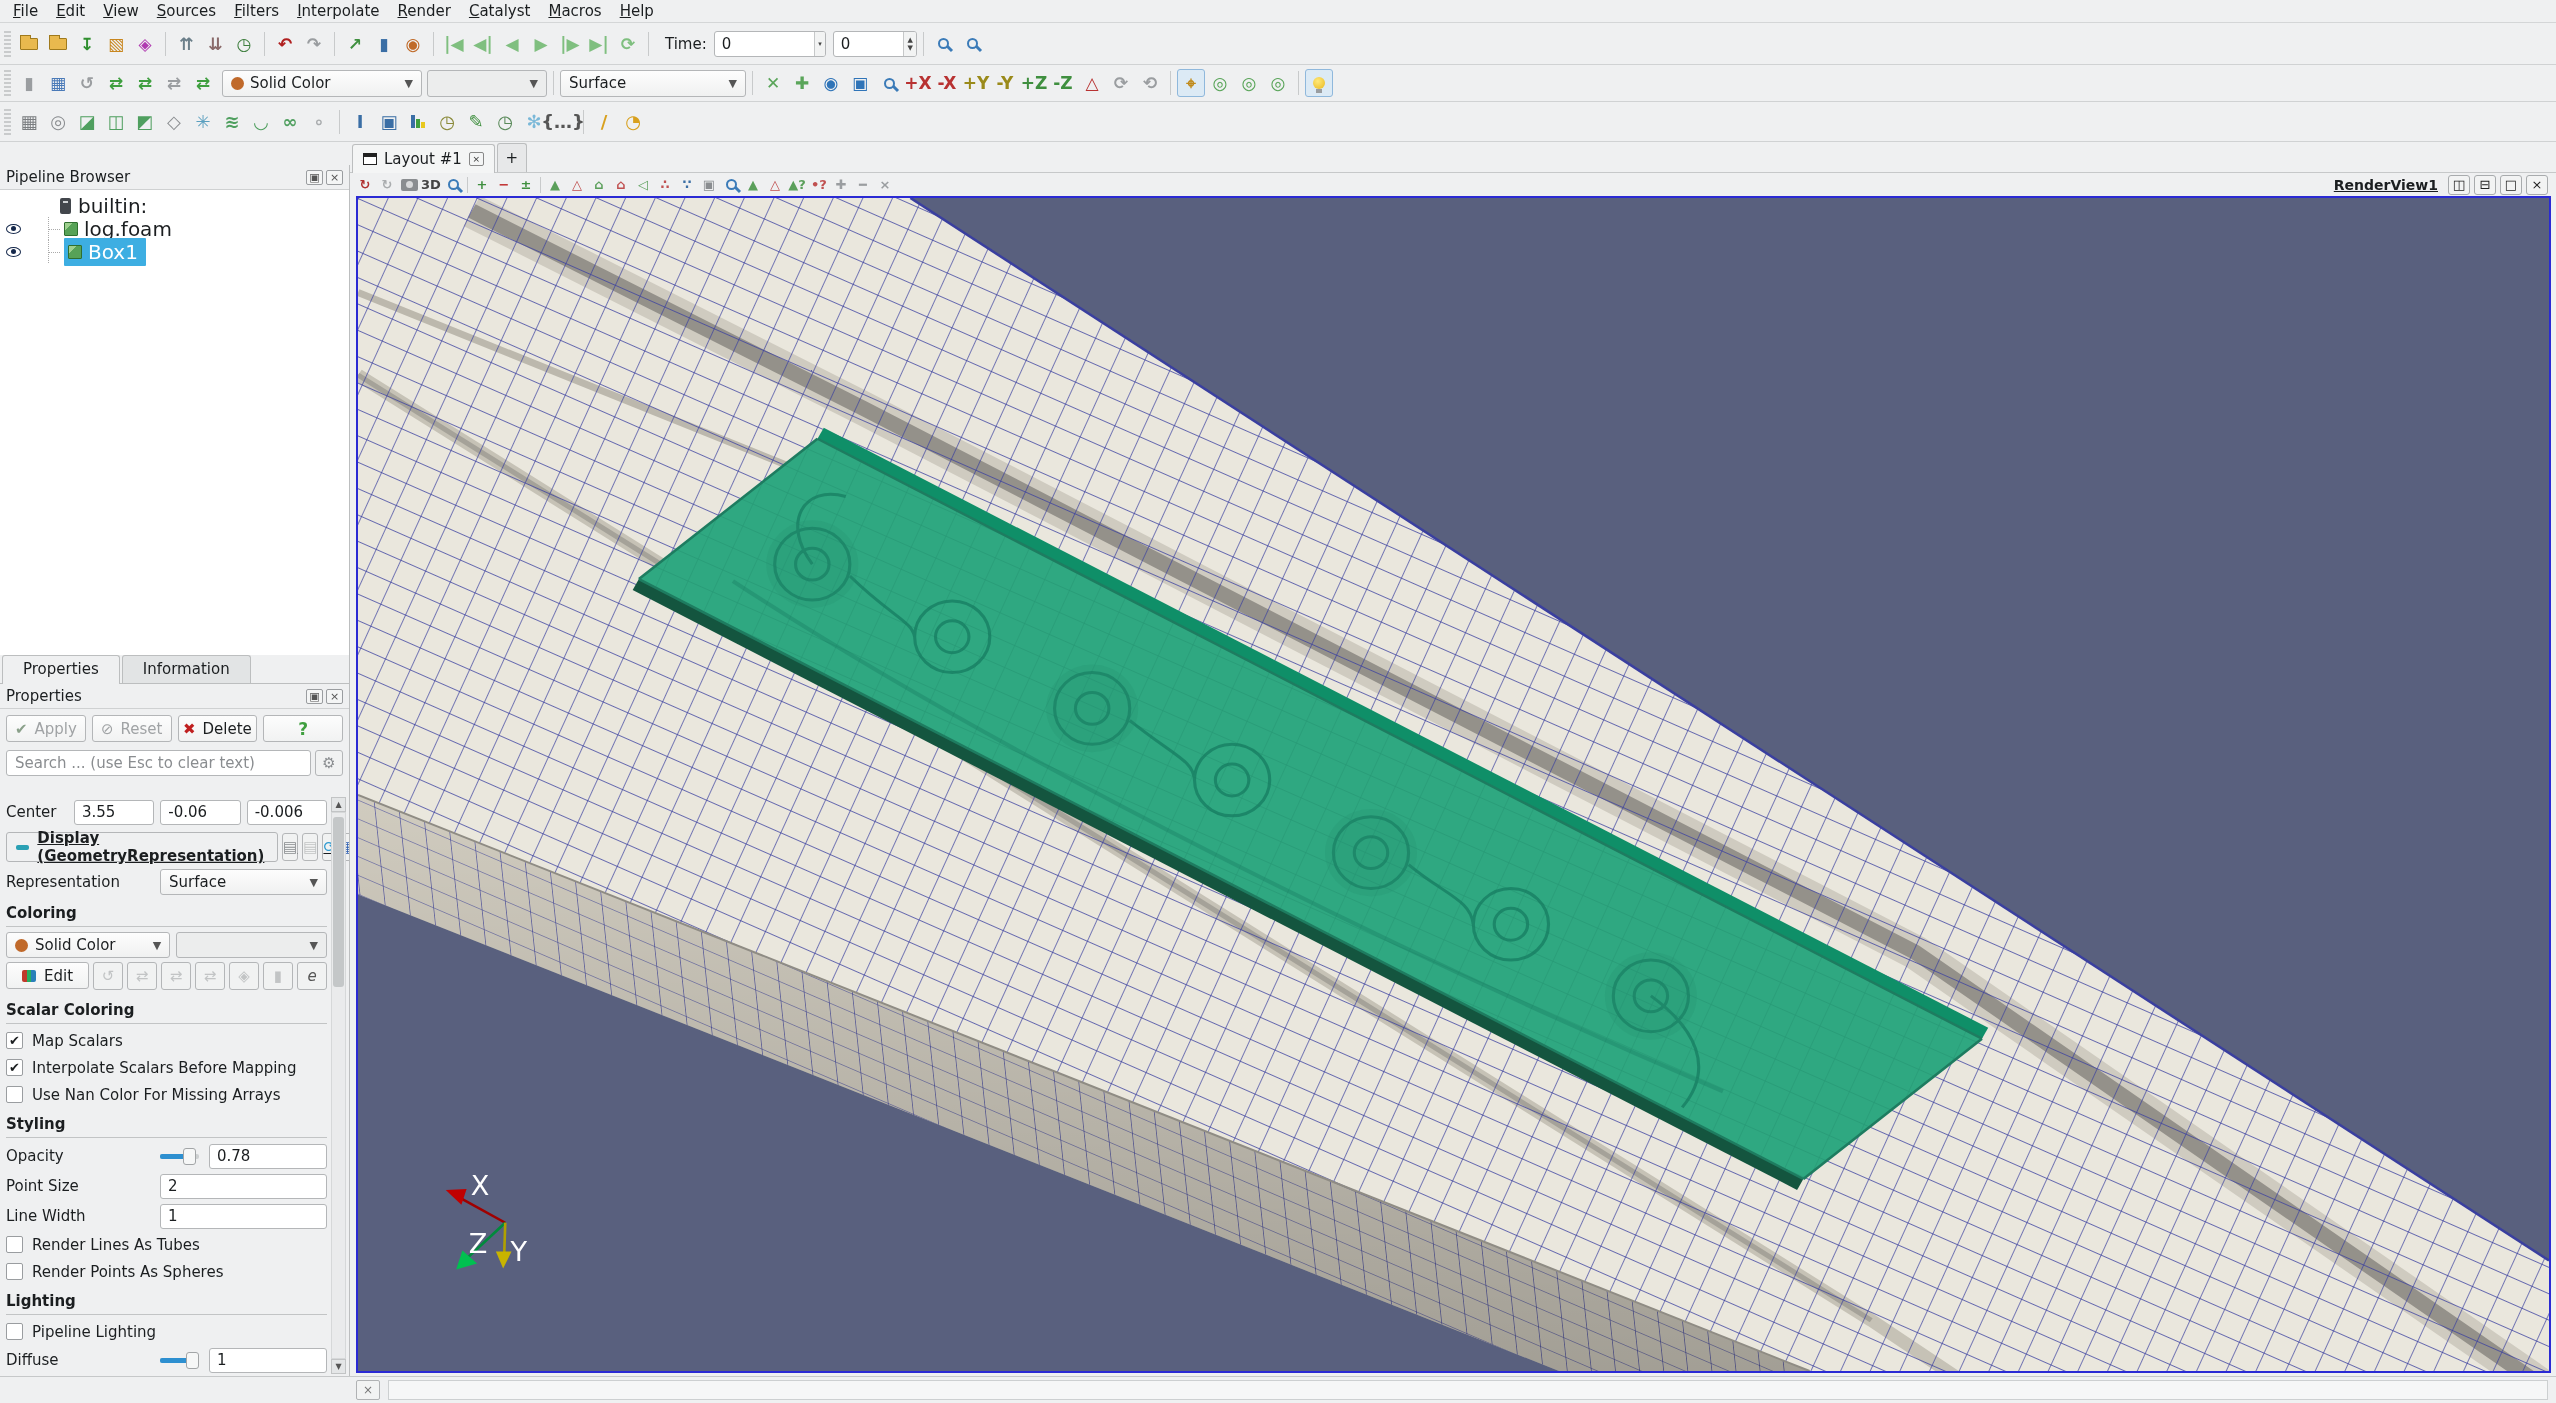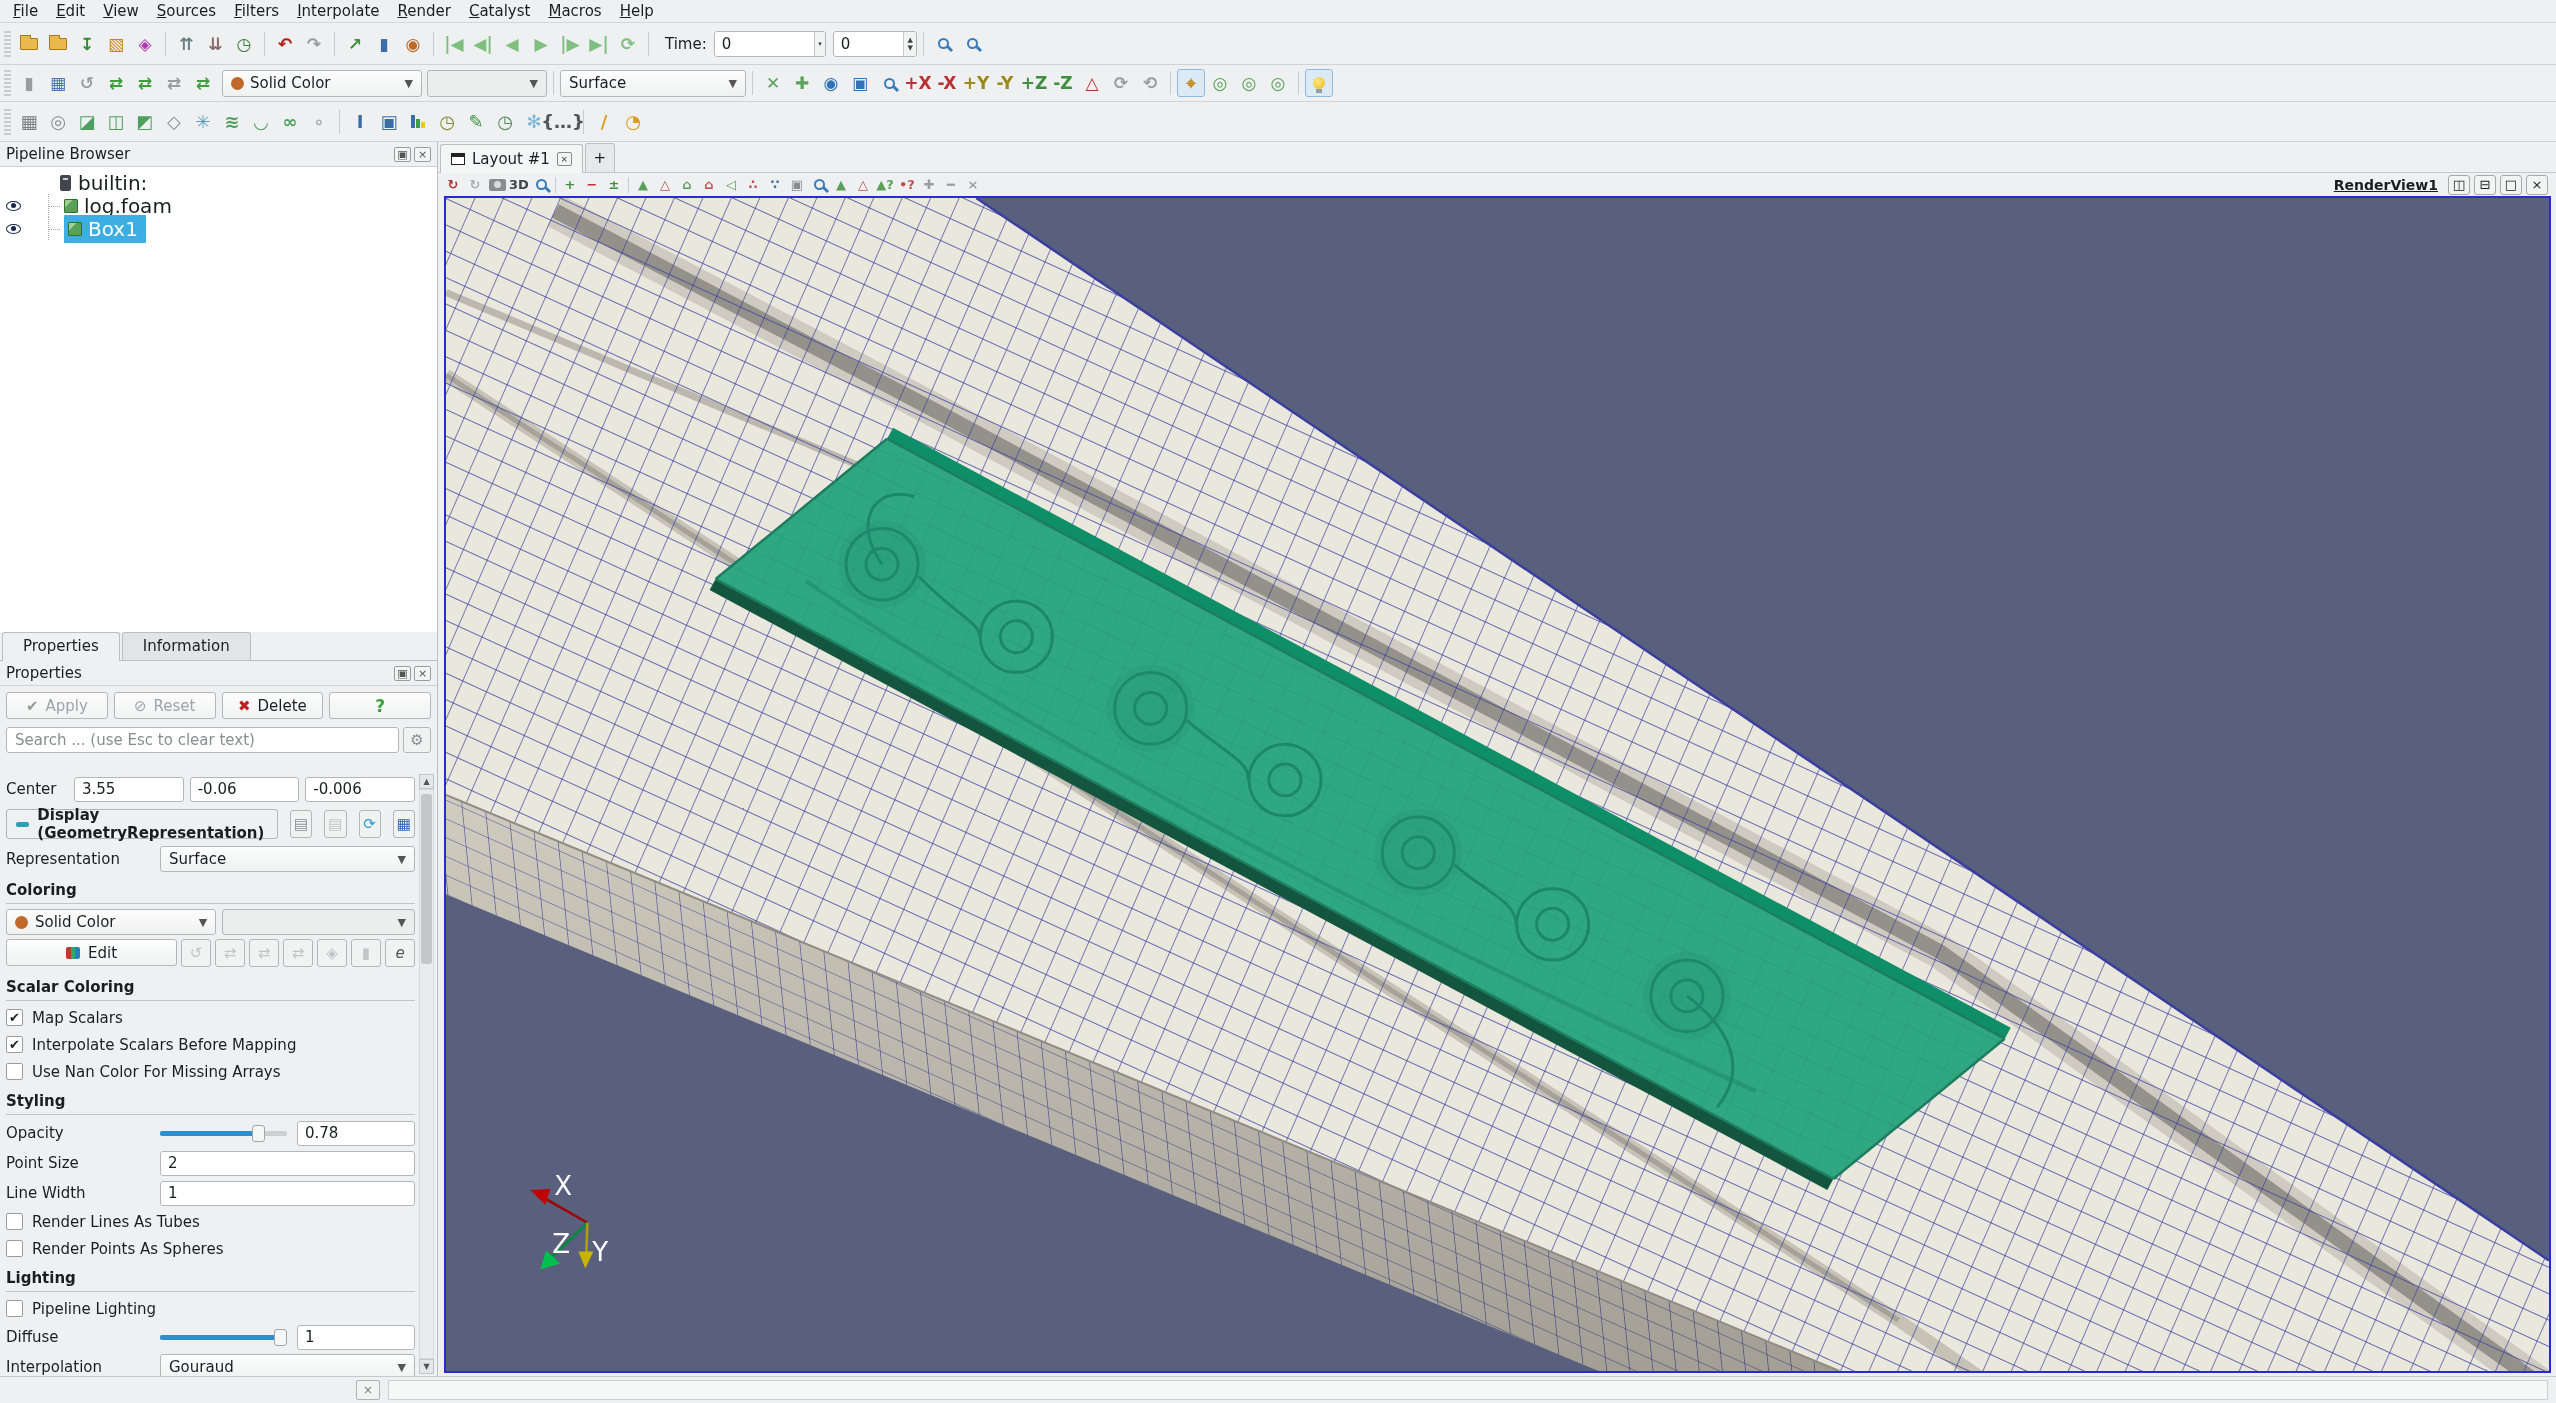--- a/index.html
+++ b/index.html
@@ -44,21 +44,21 @@
   .ic-bulb::after { content:''; position:absolute; left:3px; bottom:-4px; width:6px; height:4px; background:#9a9da0; }
   .ic-cam { width:17px; height:12px; background:#8a8d90; border-radius:2px; position:relative; }
   .ic-cam::after { content:''; position:absolute; left:5px; top:2px; width:7px; height:7px; border-radius:50%; background:#d9dadb; }
   .ic-hist { width:15px; height:13px;
       background:linear-gradient(#3a6ea5,#3a6ea5) 0 100%/4px 13px no-repeat,
                  linear-gradient(#3f9f3f,#3f9f3f) 5px 100%/4px 9px no-repeat,
                  linear-gradient(#e8c81e,#e8c81e) 10px 100%/4px 6px no-repeat; }
 
   
   .main { flex:1; display:flex; min-height:0; }
-  .lpanel { width:438px; border-right:1px solid #bcbebf; display:flex; flex-direction:column; background:#eff0f1; }
+  .lpanel { width:350px; border-right:1px solid #bcbebf; display:flex; flex-direction:column; background:#eff0f1;margin-top:23px; }
   .ph { height:25px; display:flex; align-items:center; padding:0 6px; border-bottom:1px solid #cfd1d2; }
   .ph .title { flex:1; }
   .pbtn { width:17px; height:15px; display:flex; align-items:center; justify-content:center;
           font-size:11px; color:#555; border:1px solid #9a9da0; border-radius:2px; margin-left:3px; background:#f4f5f5; }
 
   .tree { background:#fff; flex:0 0 465px; padding-top:4px; overflow:hidden; }
   .trow { height:23px; display:flex; align-items:center; font-size:20px; }
   .eyecell { width:26px; display:flex; justify-content:center; }
   .eye { width:15px; height:10px; border:1.6px solid #15284b; border-radius:50%; position:relative; }
   .eye::after { content:''; position:absolute; left:4px; top:1.5px; width:5px; height:5px; border-radius:50%; background:#15284b; }
@@ -92,21 +92,21 @@
   .lab { width:148px; flex:none; }
   .fld { flex:1; height:25px; border:1px solid #b4b6b8; border-radius:3px; background:#fff; padding:0 7px;
          font-family:"DejaVu Sans",sans-serif; font-size:15px; color:#1b1e20; min-width:0; }
   .combo2 { flex:1; display:flex; align-items:center; height:26px; padding:0 8px; border:1px solid #b4b6b8;
             border-radius:3px; background:linear-gradient(#fdfdfd,#f0f1f1); }
   .combo2 .arrow { margin-left:auto; font-size:11px; color:#555; }
   .sec { font-weight:bold; border-bottom:1px solid #c2c4c5; padding:7px 0 4px; margin-bottom:3px; }
   .chkrow { display:flex; align-items:center; height:27px; gap:9px; }
   .chk { width:17px; height:17px; border:1px solid #9a9da0; border-radius:2px; background:#fff;
          display:flex; align-items:center; justify-content:center; font-size:13px; }
-  .dispbox { display:flex; align-items:center; gap:12px; margin:5px 0; }
+  .dispbox { display:flex; align-items:center; gap:4px; margin:5px 0;text-decoration:underline; }
   .dispframe { flex:1; display:flex; align-items:center; gap:8px; border:1px solid #b4b6b8; border-radius:3px;
                height:30px; padding:0 9px; font-weight:bold; }
   .dbar { width:17px; height:5px; background:#2aa0b4; border-radius:2px; }
   .minibtn { width:30px; height:28px; border:1px solid #b4b6b8; border-radius:3px; background:#f1f2f2;
              display:flex; align-items:center; justify-content:center; font-size:15px; }
   .slider { flex:1; height:21px; position:relative; margin-right:4px; }
   .groove { position:absolute; left:0; right:0; top:8px; height:5px; background:#cdd0d1; border-radius:2px; }
   .sfill { position:absolute; left:0; top:8px; height:5px; background:#2d8fd0; border-radius:2px; }
   .handle { position:absolute; top:2px; width:13px; height:17px; background:#f6f7f7; border:1px solid #a2a5a7; border-radius:3px; }
   .editbtn { flex:1; height:27px; display:flex; align-items:center; justify-content:center; gap:8px;

